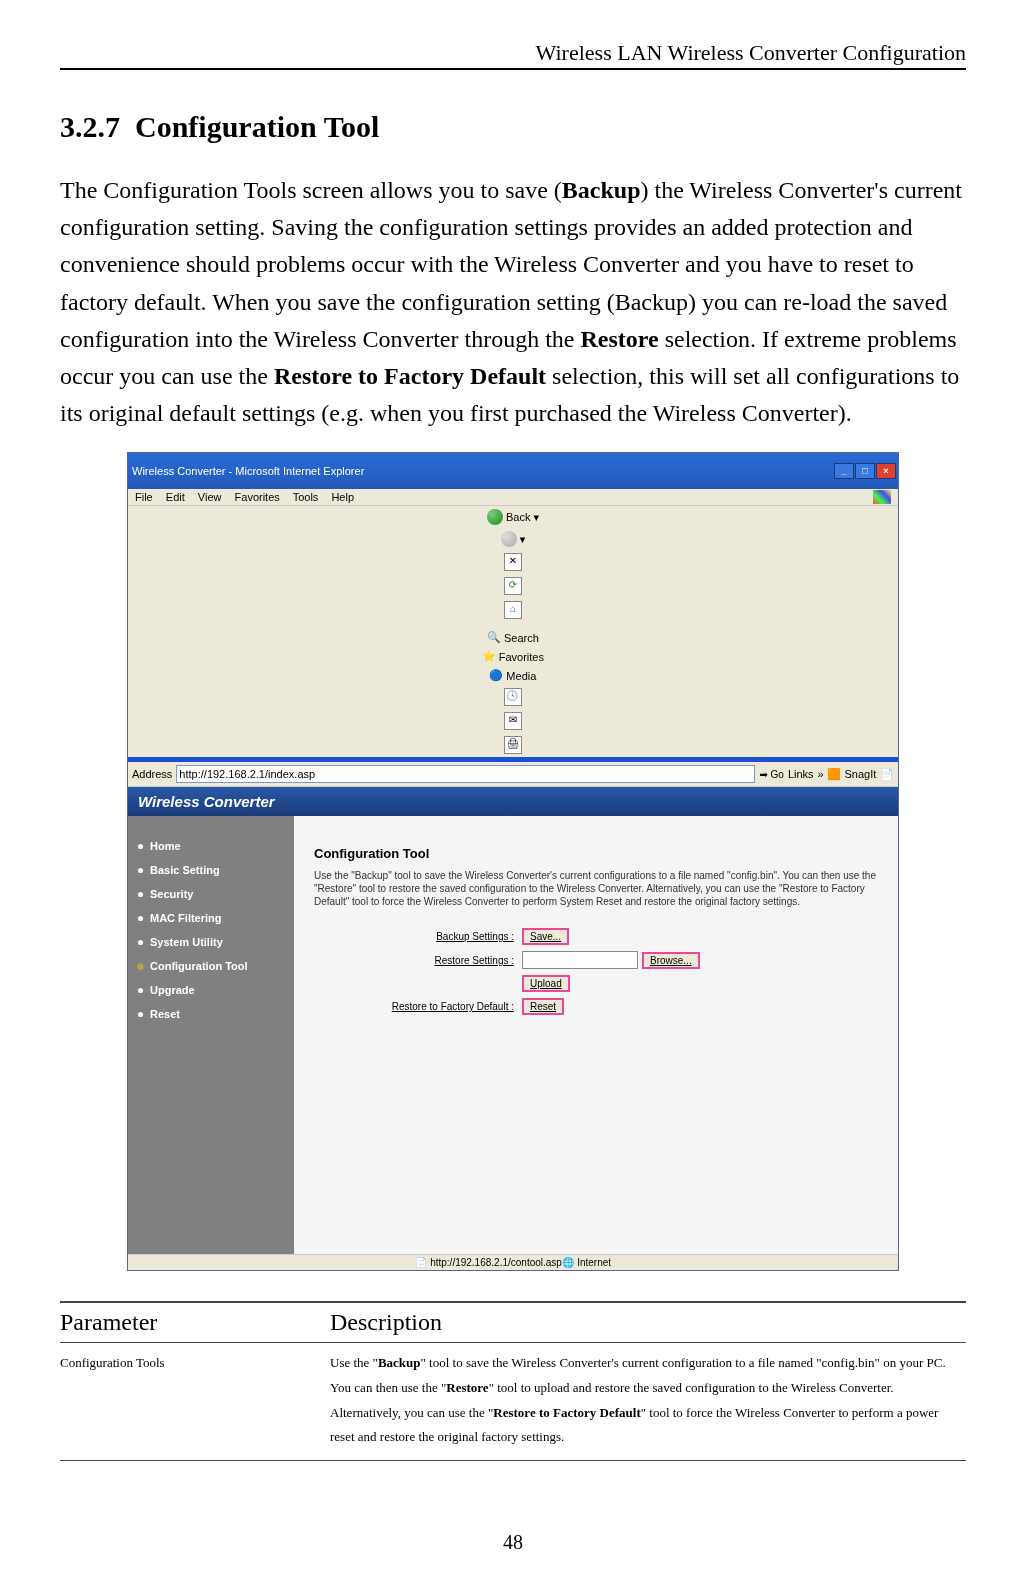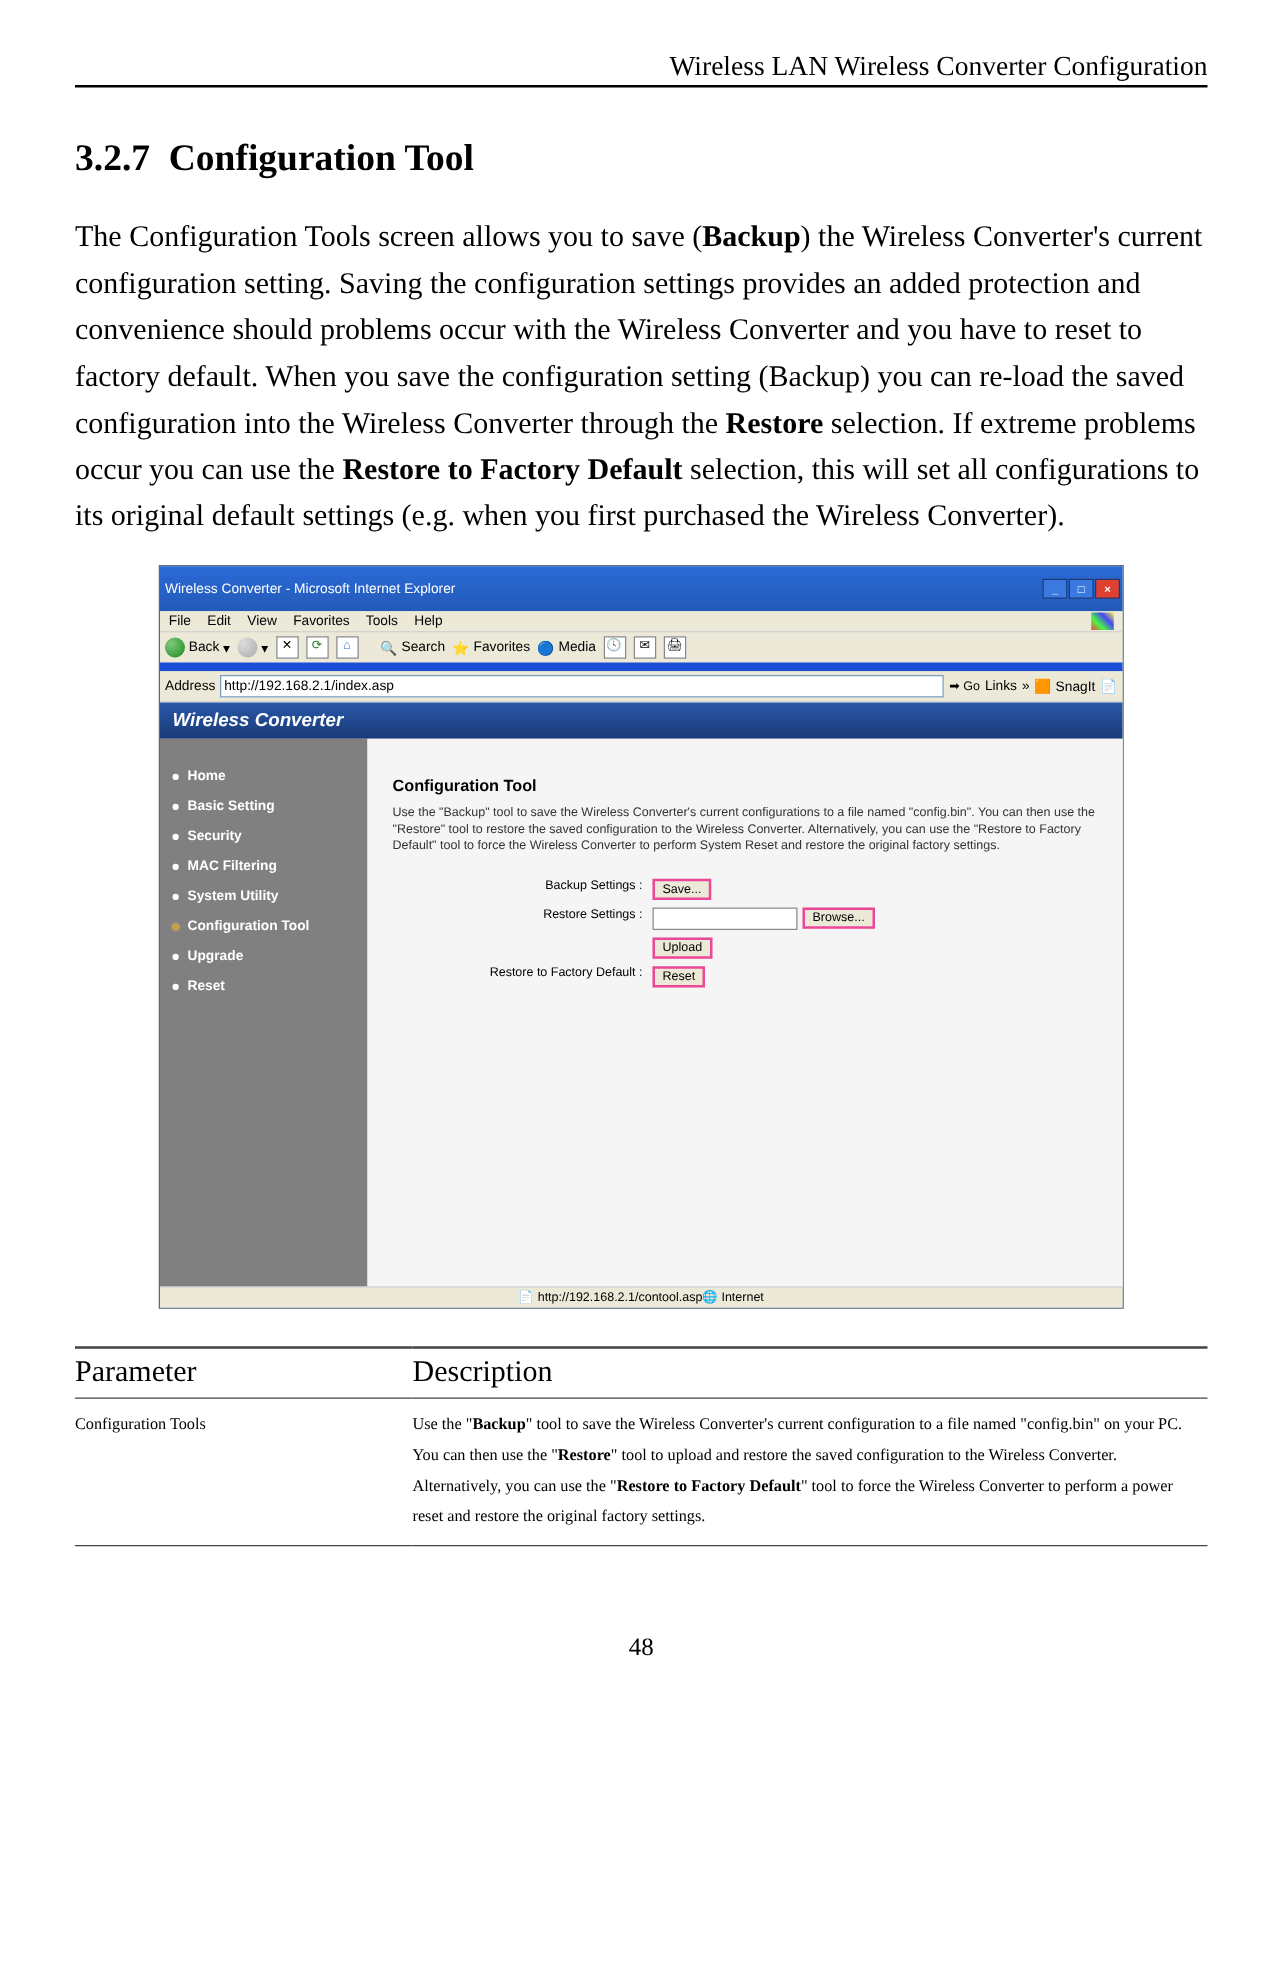--- a/index.html
+++ b/index.html
@@ -70,24 +70,25 @@
   .menubar-items span { margin-right: 10px; }
   .win-logo {
     width: 18px; height: 14px;
     background: linear-gradient(45deg,#f00,#0f0,#00f,#ff0);
     opacity: .7;
   }
 
   .toolbar {
     background: #ece9d8;
     padding: 3px 4px;
-    border-bottom: 7px solid #1d4ed8;
+    border-bottom: 5px solid #1d4ed8;
     display: flex;
     align-items: center;
     gap: 6px;
+    flex-direction: column;
   }
   .tb-btn { display: flex; align-items: center; gap: 3px; }
   .circ { width: 16px; height: 16px; border-radius: 50%; display: inline-block; }
   .circ.green { background: radial-gradient(circle at 30% 30%,#7ec97e,#1a8a1a); }
   .circ.grey  { background: radial-gradient(circle at 30% 30%,#ddd,#aaa); }
   .sq { width: 16px; height: 16px; display: inline-block; border: 1px solid #888; background: #fff; font-size: 10px; text-align: center; line-height: 14px; }
 
   .addrbar {
     background: #ece9d8;
     padding: 3px 4px;
@@ -132,21 +133,21 @@
   .sidebar li.active::before { background: #c8a040; box-shadow: 0 0 2px #ffd060; }
   .main {
     flex: 1;
     background: #f5f5f5;
     padding: 30px 20px 20px 20px;
     color: #000;
     font-size: 11px;
   }
   .main h4 { margin: 0 0 8px 0; font-size: 13px; font-weight: bold; }
   .main .desc { font-size: 10px; color: #333; line-height: 1.3; margin-bottom: 20px; }
-  .form-row { display: flex; margin: 6px 0; font-size: 10px; }
+  .form-row { display: flex; align-items: center; margin: 6px 0; font-size: 10px; text-decoration: underline; }
   .form-row .lbl { width: 200px; text-align: right; padding-right: 8px; }
   .form-row input[type=text] { width: 110px; height: 14px; border: 1px solid #888; }
   .form-row button {
     font-family: Tahoma, sans-serif;
     font-size: 10px;
     padding: 0 6px;
     height: 17px;
     border: 2px solid #ec4899;
     background: #ece9d8;
     cursor: pointer;

